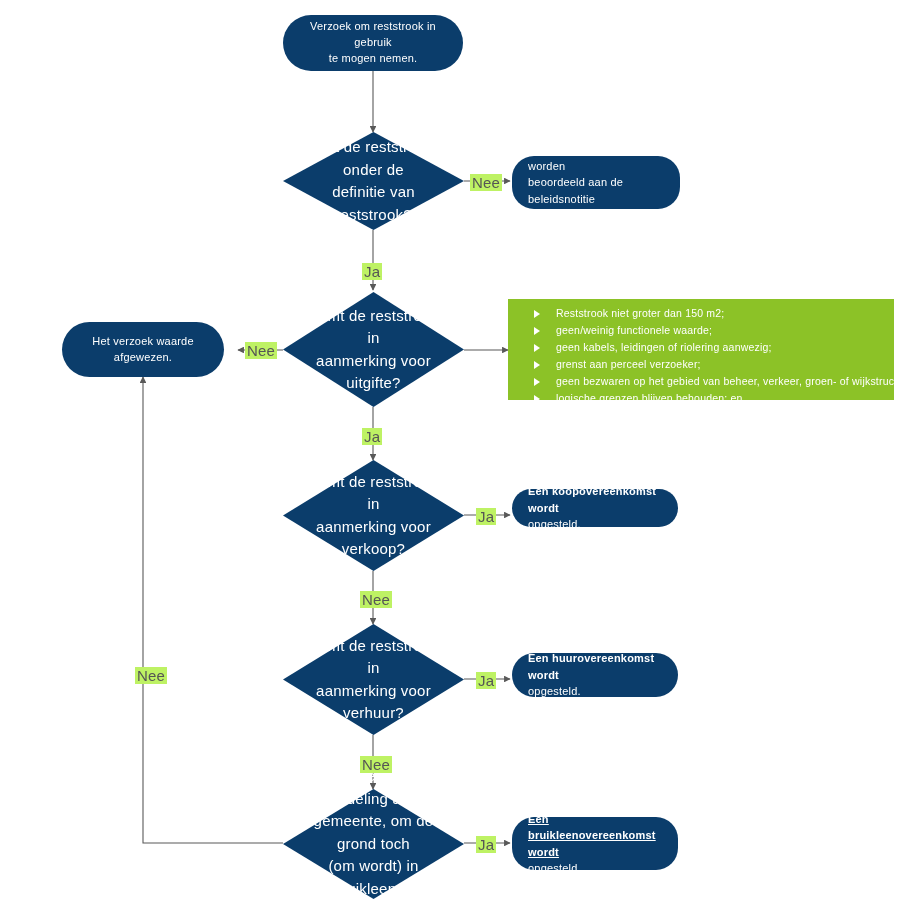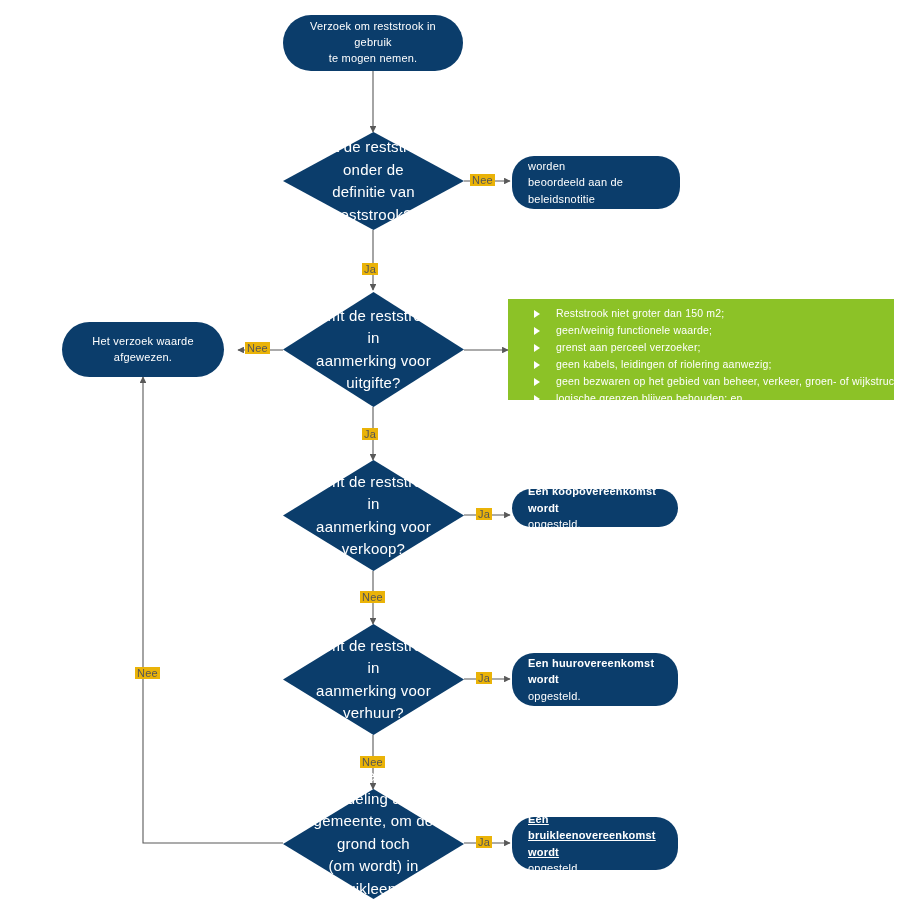--- a/index.html
+++ b/index.html
@@ -111,23 +111,23 @@
     width: 0;
     height: 0;
     border-left: 6px solid #ffffff;
     border-top: 4px solid transparent;
     border-bottom: 4px solid transparent;
   }
 
   .edge-label {
     position: absolute;
     color: #555555;
-    font-size: 11px;
-    letter-spacing: 0.2px;
-    background: #eab308;
+    font-size: 15px;
+    letter-spacing: 0.2px;
+    background: #bef264;
     padding: 0 2px;
     white-space: nowrap;
   }
 
   .bold-word { font-weight: bold; }
 </style>
 </head>
 <body>
 
 <div id="canvas">
@@ -216,25 +216,25 @@
       <li>
         <span class="bullet-icon"></span>
         <span>Reststrook niet groter dan 150 m2;</span>
       </li>
       <li>
         <span class="bullet-icon"></span>
         <span>geen/weinig functionele waarde;</span>
       </li>
       <li>
         <span class="bullet-icon"></span>
+        <span>geen kabels, leidingen of riolering aanwezig;</span>
+      </li>
+      <li>
+        <span class="bullet-icon"></span>
         <span>grenst aan perceel verzoeker;</span>
-      </li>
-      <li>
-        <span class="bullet-icon"></span>
-        <span>geen kabels, leidingen of riolering aanwezig;</span>
       </li>
       <li>
         <span class="bullet-icon"></span>
         <span>geen bezwaren op het gebied van beheer, verkeer, groen- of wijkstructuur;</span>
       </li>
       <li>
         <span class="bullet-icon"></span>
         <span>logische grenzen blijven behouden; en</span>
       </li>
       <li>
@@ -268,21 +268,21 @@
       <polygon points="90.5,0 181,55.5 90.5,111 0,55.5" fill="#0b3d6b"></polygon>
     </svg>
     <div class="decision-label">
       <div>
         <span>Komt de reststrook in</span><br>
         <span>aanmerking voor verhuur?</span>
       </div>
     </div>
   </div>
 
-  <div class="node process" style="left:512px; top:653px; width:166px; height:53px;">
+  <div class="node process" style="left:512px; top:653px; width:166px; height:44px;">
     <div>
       <span class="bold-word">Een huurovereenkomst wordt</span><br>
       <span>opgesteld.</span>
     </div>
   </div>
 
   <div class="decision-wrap" style="left:283px; top:789px; width:181px; height:110px;">
     <svg class="decision-shape" viewBox="0 0 181 110" preserveAspectRatio="none">
       <polygon points="90.5,0 181,55 90.5,110 0,55" fill="#0b3d6b"></polygon>
     </svg>

